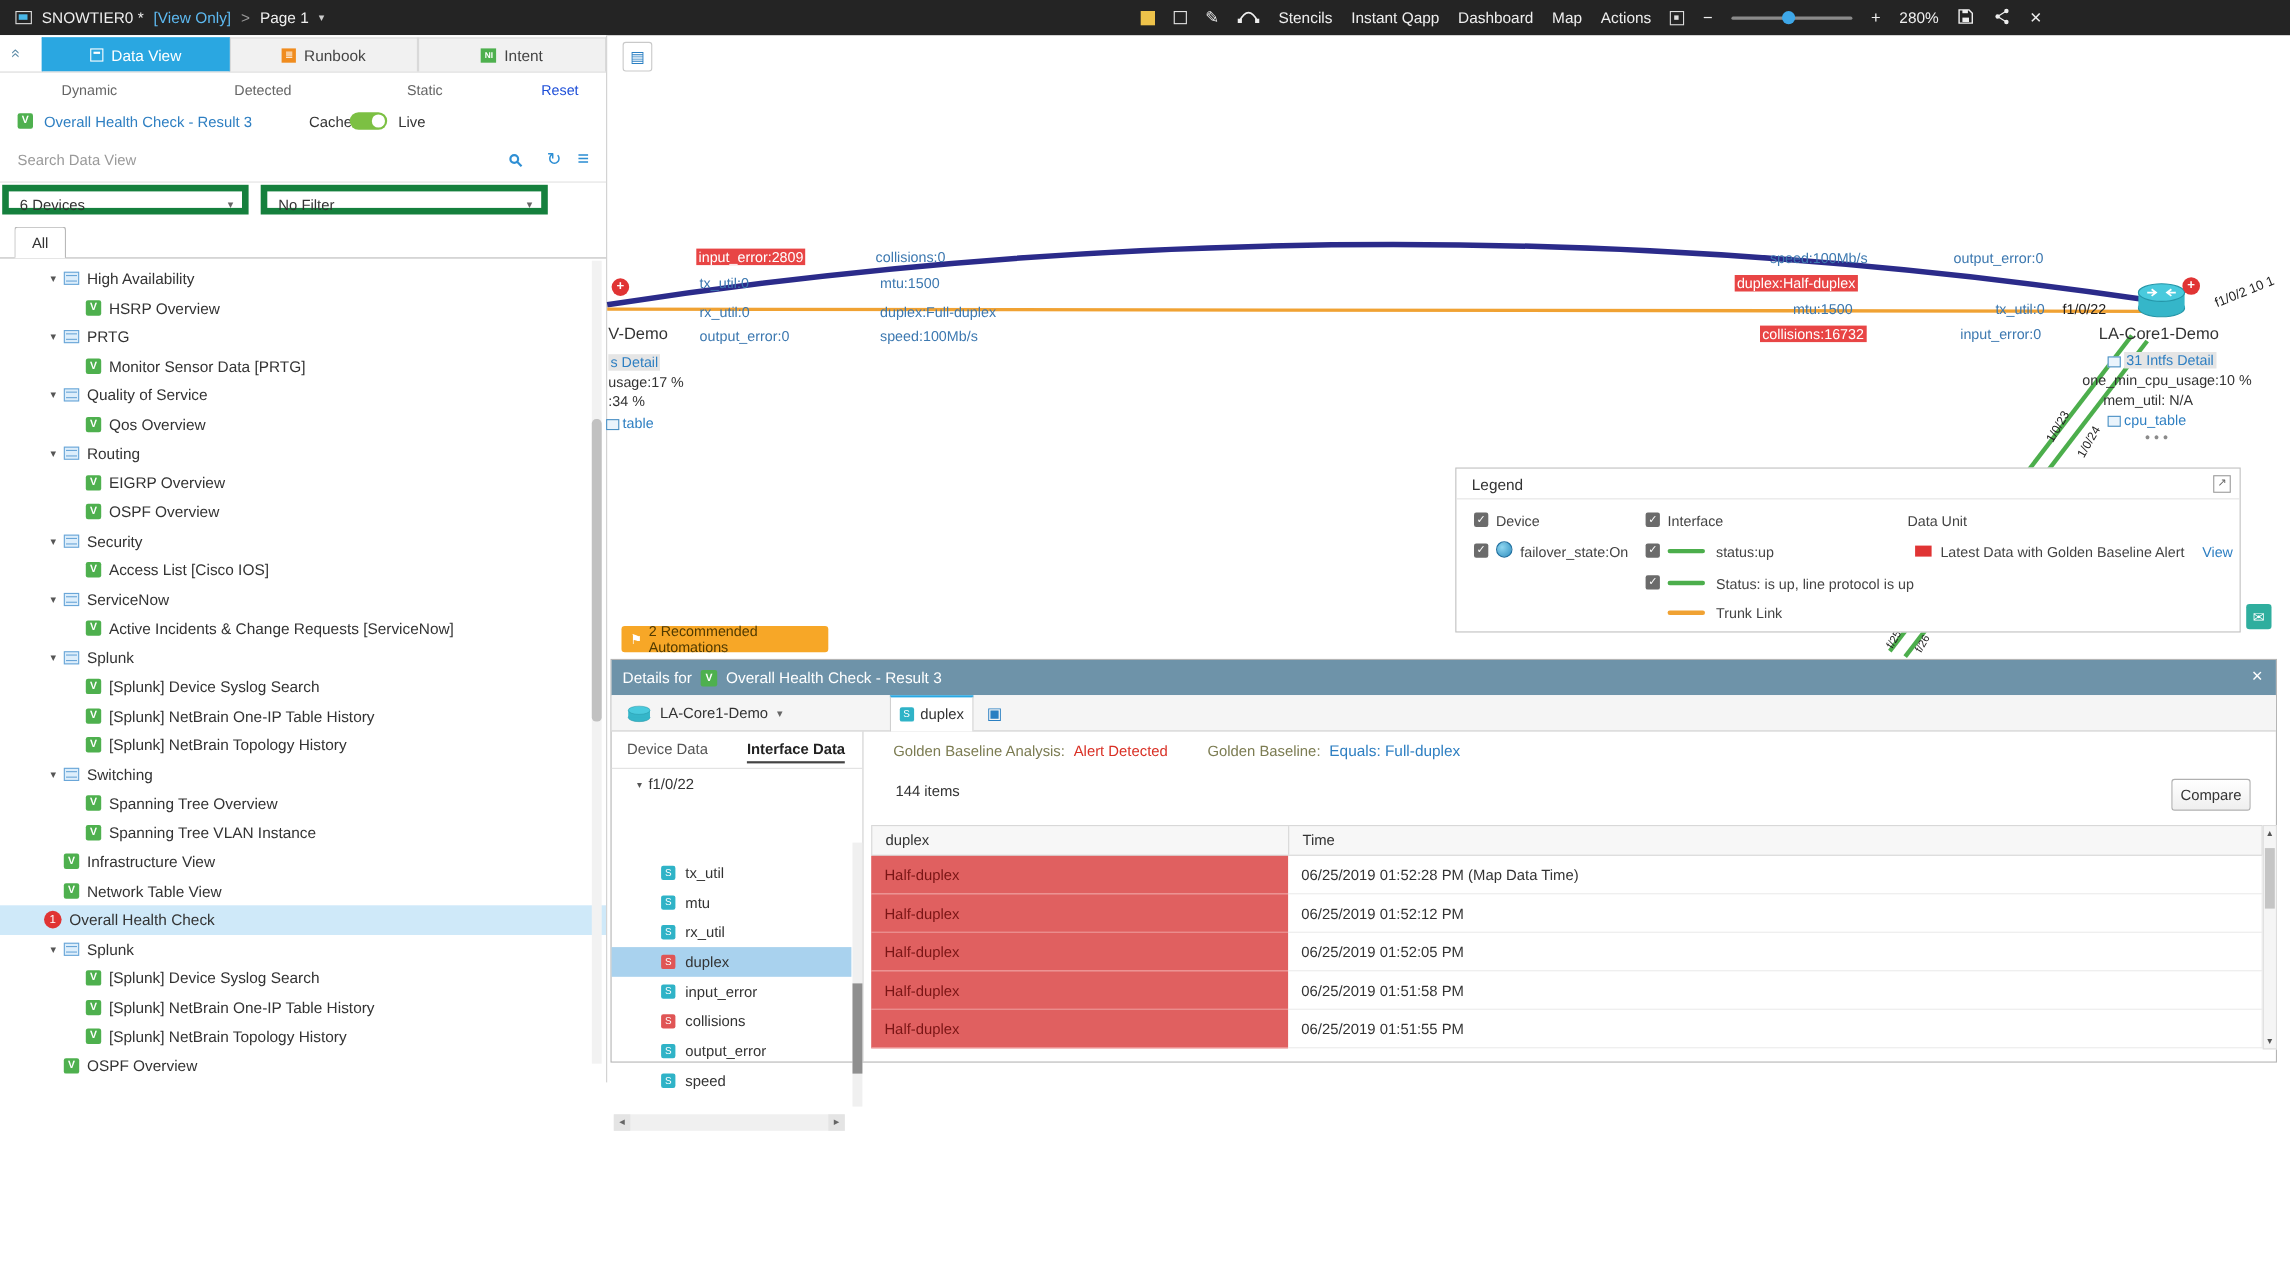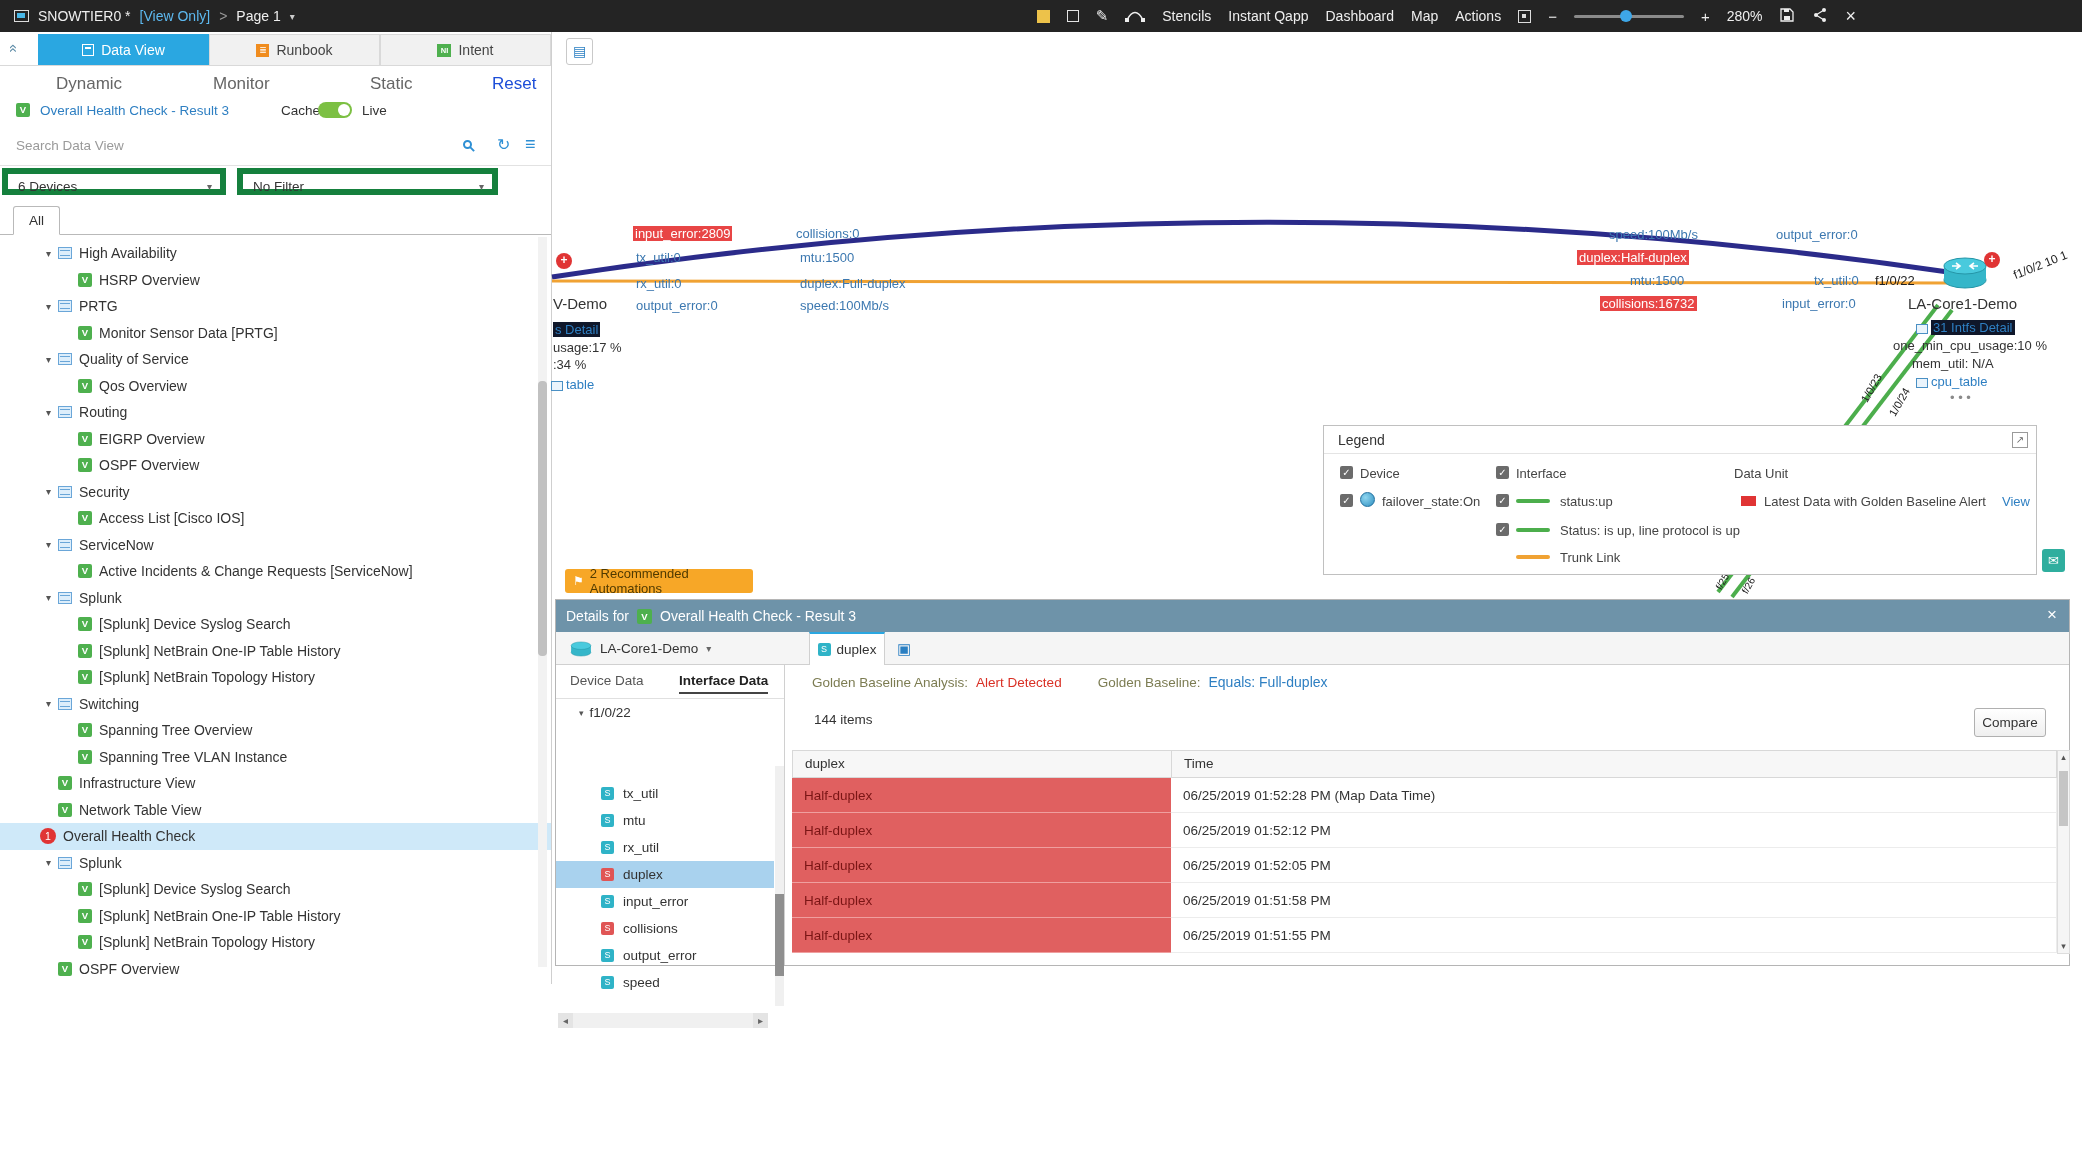--- a/index.html
+++ b/index.html
@@ -28,21 +28,21 @@
 .sidebar{position:absolute;left:0;top:32px;width:552px;height:952px;background:#fff;border-right:1px solid #cfcfcf;font-size:14px;color:#333}
 .collapse-ch{position:absolute;left:10px;top:8px;color:#5b8aa6;font-size:15px;display:inline-block;transform:rotate(90deg)}
 .sb-tabs{position:absolute;left:38px;top:2px;right:0;height:31px;display:flex}
 .sb-tab{flex:1;display:flex;align-items:center;justify-content:center;gap:7px;background:#f1f1f1;border:1px solid #d9d9d9;border-bottom:none;color:#444;font-size:14px}
 .sb-tab.active{background:#2aa7e1;color:#fff;border-color:#2aa7e1}
 .sb-tab-line{position:absolute;left:0;top:33px;width:100%;border-top:1px solid #d9d9d9}
 .dv-ic{width:12px;height:12px;border:1px solid #fff;background:transparent;position:relative}
 .dv-ic::before{content:"";position:absolute;left:2px;top:2px;right:2px;height:2px;background:#fff}
 .rb-ic{width:13px;height:13px;background:#f08c1e;color:#fff;font-size:9px;line-height:13px;text-align:center}
 .ni-ic{width:14px;height:13px;background:#4eb04e;color:#fff;font-size:7.5px;line-height:13px;text-align:center;font-weight:bold}
-.mode-row{position:absolute;left:0;top:42px;width:100%;height:20px;font-size:17px;color:#666}
+.mode-row{position:absolute;left:0;top:42px;width:100%;height:20px;font-size:13px;color:#666}
 .reset-link{color:#1d4ed8}
 .curview-row{position:absolute;left:0;top:68px;width:100%;height:26px}
 .vicon{display:inline-block;width:14px;height:14px;background:#4eb04e;border-radius:2px;color:#fff;font-size:9.5px;line-height:14px;text-align:center;font-weight:bold;flex:none}
 .view-link{color:#2e7fc2;font-size:13.5px}
 .toggle{position:absolute;width:34px;height:16px;border-radius:8px;background:#7cc043}
 .toggle::after{content:"";position:absolute;right:2px;top:2px;width:12px;height:12px;border-radius:50%;background:#fff}
 .search-row{position:absolute;left:0;top:98px;width:100%;height:36px;border-bottom:1px solid #e2e2e2}
 .search-input{position:absolute;left:16px;top:8px;width:420px;border:none;outline:none;font-size:13.5px;color:#333;font-family:"Liberation Sans",sans-serif}
 .search-input::placeholder{color:#9a9a9a}
 .icon-search{position:absolute;width:9px;height:9px;border:2px solid #2e8fd4;border-radius:50%}
@@ -63,21 +63,21 @@
 .sb-thumb{position:absolute;left:0;top:144px;width:9px;height:275px;background:#c1c1c1;border-radius:4px}
 
 .map-lines{position:absolute;left:0;top:0;z-index:1;pointer-events:none}
 .map-btn{position:absolute;left:566px;top:38px;width:27px;height:27px;border:1px solid #c9c9c9;border-radius:3px;background:#fff;text-align:center;line-height:25px;color:#2a7fc2;font-size:14px;z-index:2}
 .mlabel{position:absolute;font-size:13px;color:#3c78b0;white-space:nowrap;z-index:2}
 .mlabel.alert{background:#e84545;color:#fff;padding:0 2px}
 .mlabel.dark{color:#222}
 .devname{position:absolute;font-size:15px;color:#333;white-space:nowrap;z-index:2}
 .dstat{position:absolute;font-size:13px;color:#333;white-space:nowrap;z-index:2}
 .dstat .lnk{color:#2e7fc2}
-.chip-green{background:#0f172a;padding:0 2px}
+.chip-green{background:#e5e5e5;padding:0 2px}
 .ticon{display:inline-block;width:12px;height:10px;border:1px solid #4a90c4;background:#eaf4fc;vertical-align:middle;margin-right:3px}
 .plusbadge{position:absolute;width:16px;height:16px;border-radius:50%;background:#e03434;color:#fff;font-size:12px;line-height:15px;text-align:center;font-weight:bold;z-index:3}
 .rot{position:absolute;font-size:12px;color:#222;white-space:nowrap;z-index:2}
 .automation-bar{position:absolute;left:565px;top:569px;width:188px;height:24px;background:#f7a727;border-radius:3px;display:flex;align-items:center;gap:6px;padding:0 8px;z-index:4}
 .automation-bar .fl{color:#fff;font-size:12px}
 .automation-bar .tx{font-size:13px;color:#503a00}
 .envelope-btn{position:absolute;left:2042px;top:549px;width:23px;height:23px;background:#2fae9e;border-radius:3px;color:#fff;text-align:center;line-height:23px;font-size:13px;z-index:4}
 
 .legend{position:absolute;left:1323px;top:425px;width:714px;height:150px;background:#fff;border:1px solid #c0c0c0;z-index:3;font-size:13px;color:#444}
 .lg-head{position:relative;height:28px;border-bottom:1px solid #e4e4e4;line-height:28px;padding-left:14px;color:#333;font-size:14px}
@@ -193,21 +193,21 @@
         <span>Runbook</span>
       </div>
       <div class="sb-tab">
         <span class="ni-ic">NI</span>
         <span>Intent</span>
       </div>
     </div>
     <div class="sb-tab-line"></div>
     <div class="mode-row">
       <span class="abs" style="left:56px">Dynamic</span>
-      <span class="abs" style="left:213px">Monitor</span>
+      <span class="abs" style="left:213px">Detected</span>
       <span class="abs" style="left:370px">Static</span>
       <span class="abs reset-link" style="left:492px">Reset</span>
     </div>
     <div class="curview-row">
       <span class="vicon abs" style="left:16px;top:3px">V</span>
       <span class="view-link abs" style="left:40px;top:3px">Overall Health Check - Result 3</span>
       <span class="abs" style="left:281px;top:3px;font-size:13.5px">Cache</span>
       <span class="toggle" style="left:318px;top:2px"></span>
       <span class="abs" style="left:362px;top:3px;font-size:13.5px">Live</span>
     </div>

